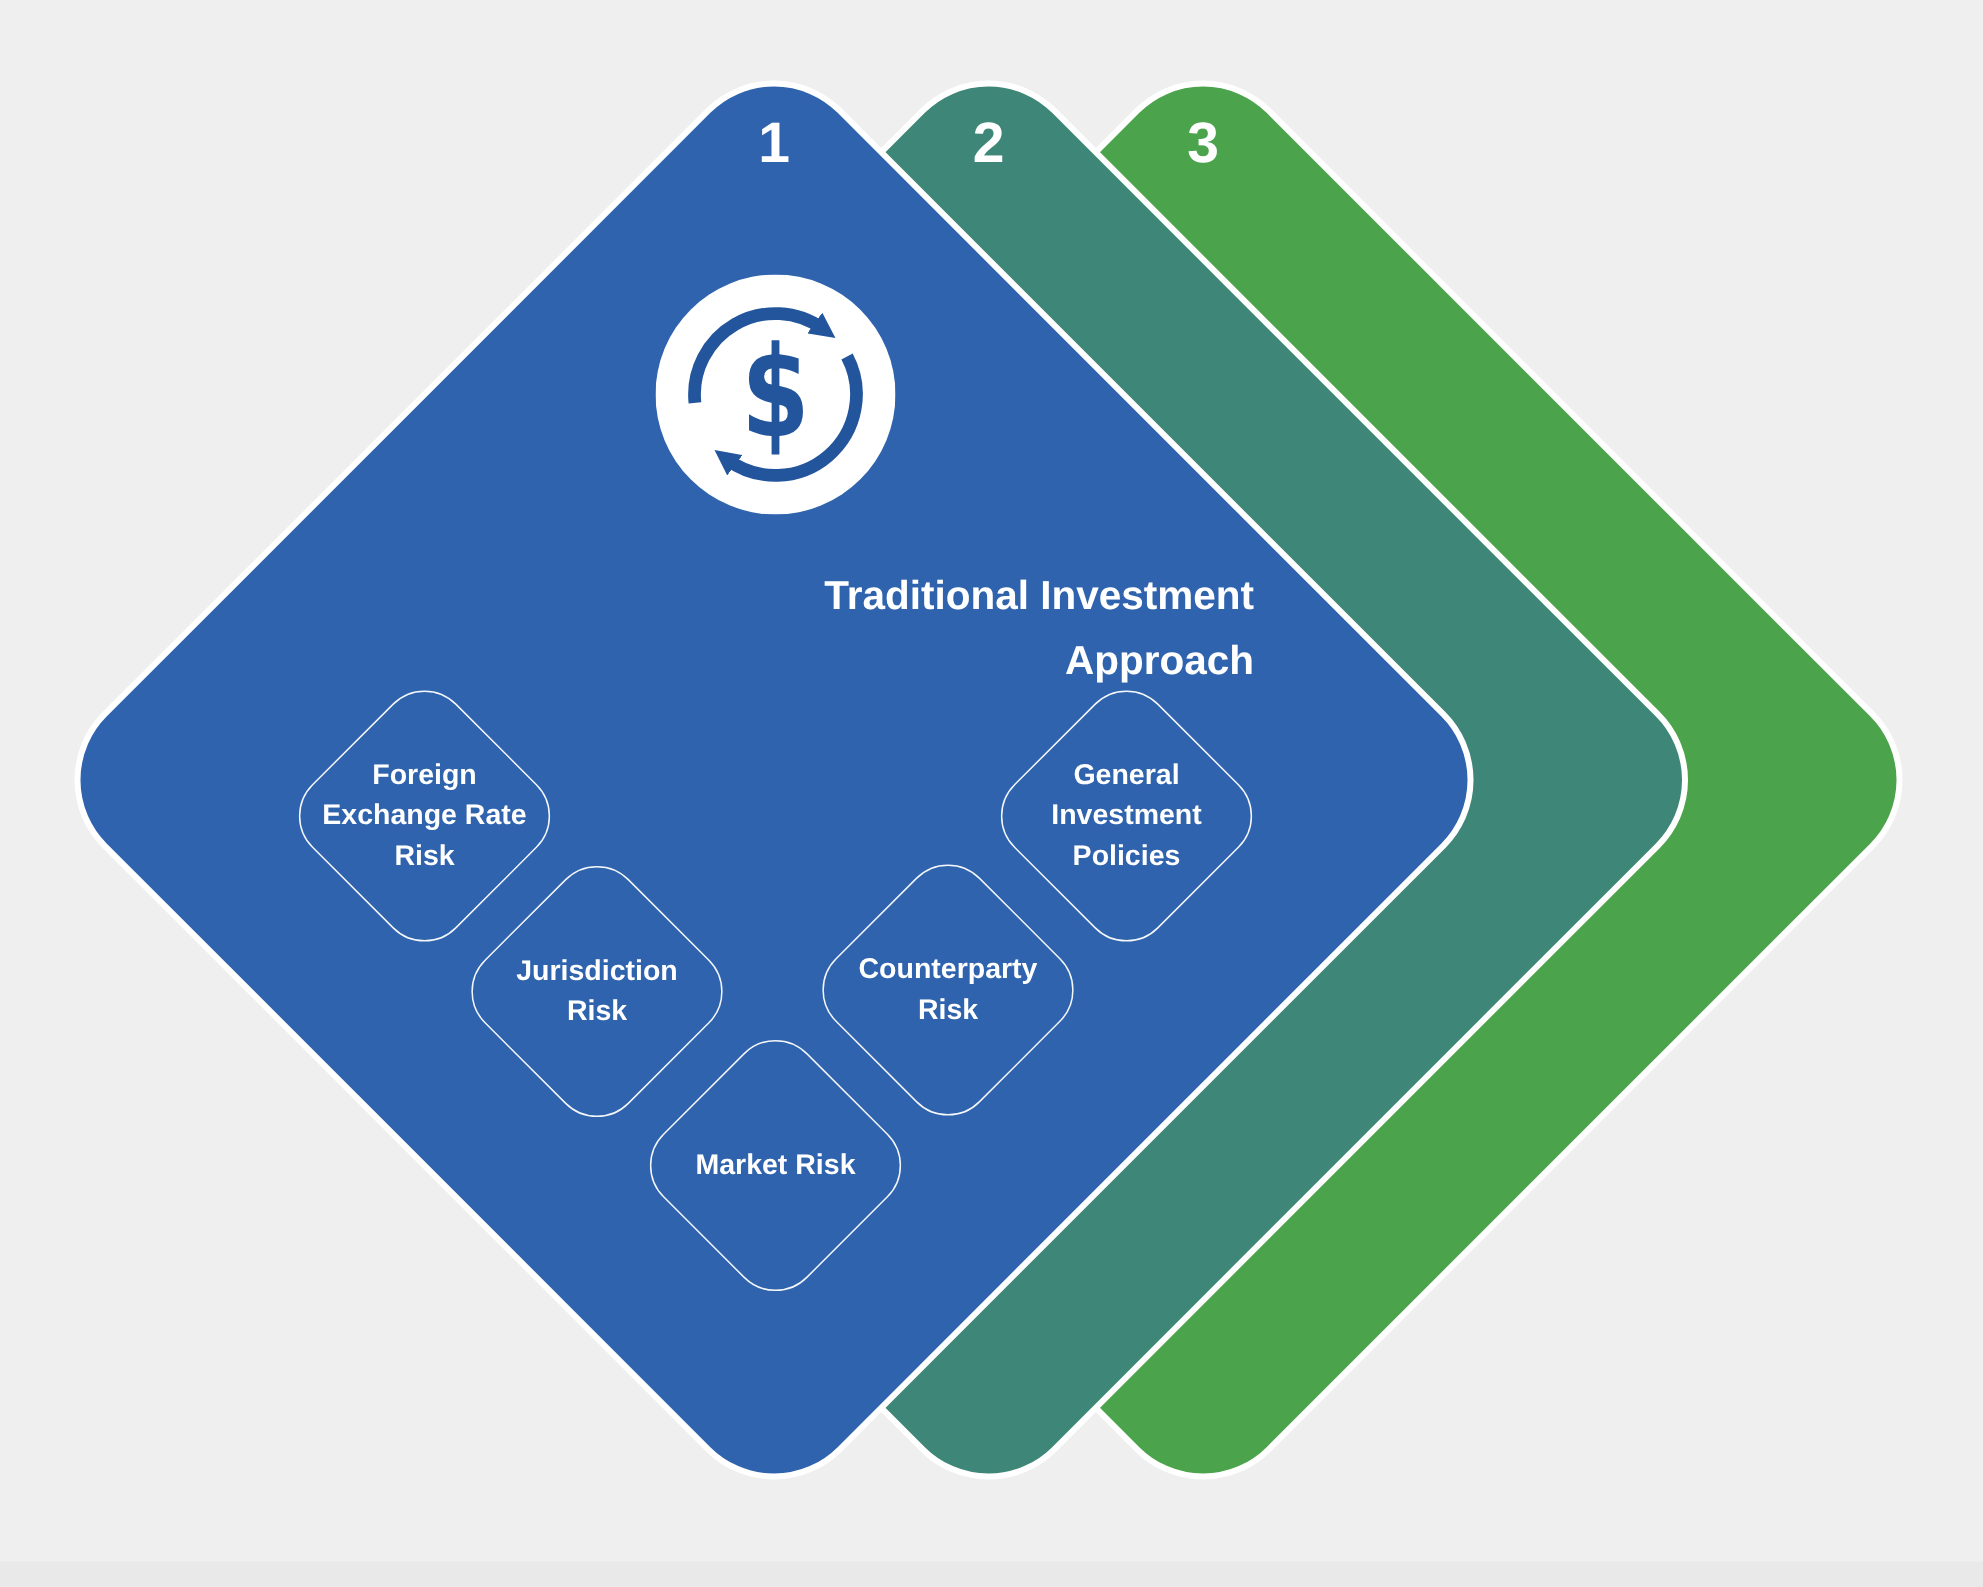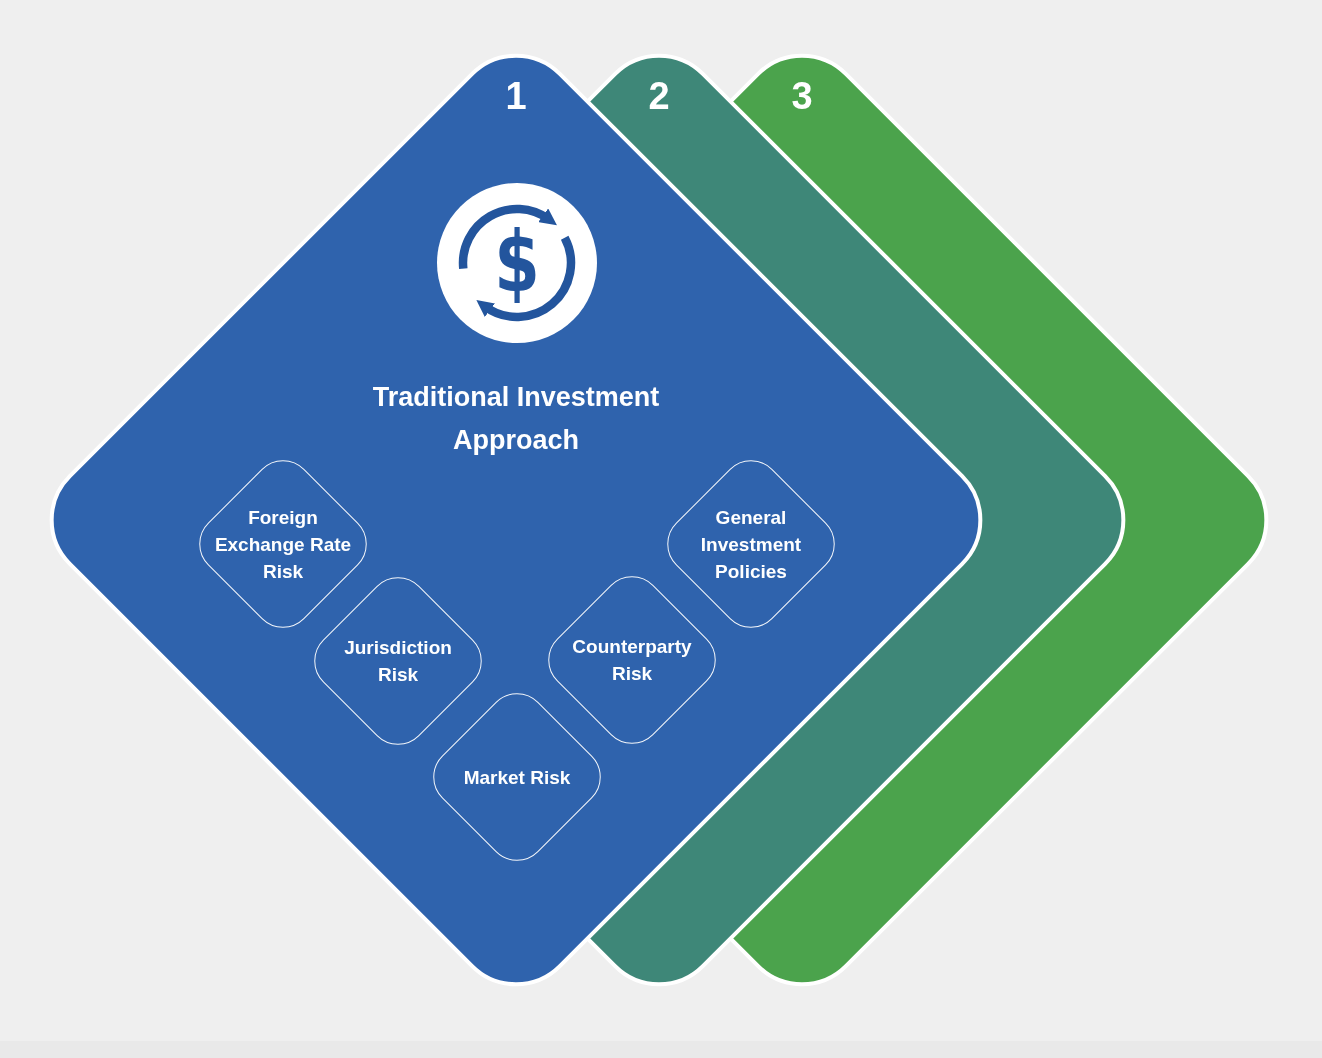--- a/index.html
+++ b/index.html
@@ -62,21 +62,21 @@
     z-index: 4;
   }
   
   .panel-title {
     position: absolute;
     left: 516px;
     top: 376px;
     transform: translateX(-50%);
     width: 640px;
     z-index: 4;
-    text-align: center;
+    text-align: right;
     color: #ffffff;
     font-size: 27px;
     font-weight: 700;
     line-height: 43px;
     white-space: pre-line;
   }
   
   .mini {
     position: absolute;
     width: 136px;

